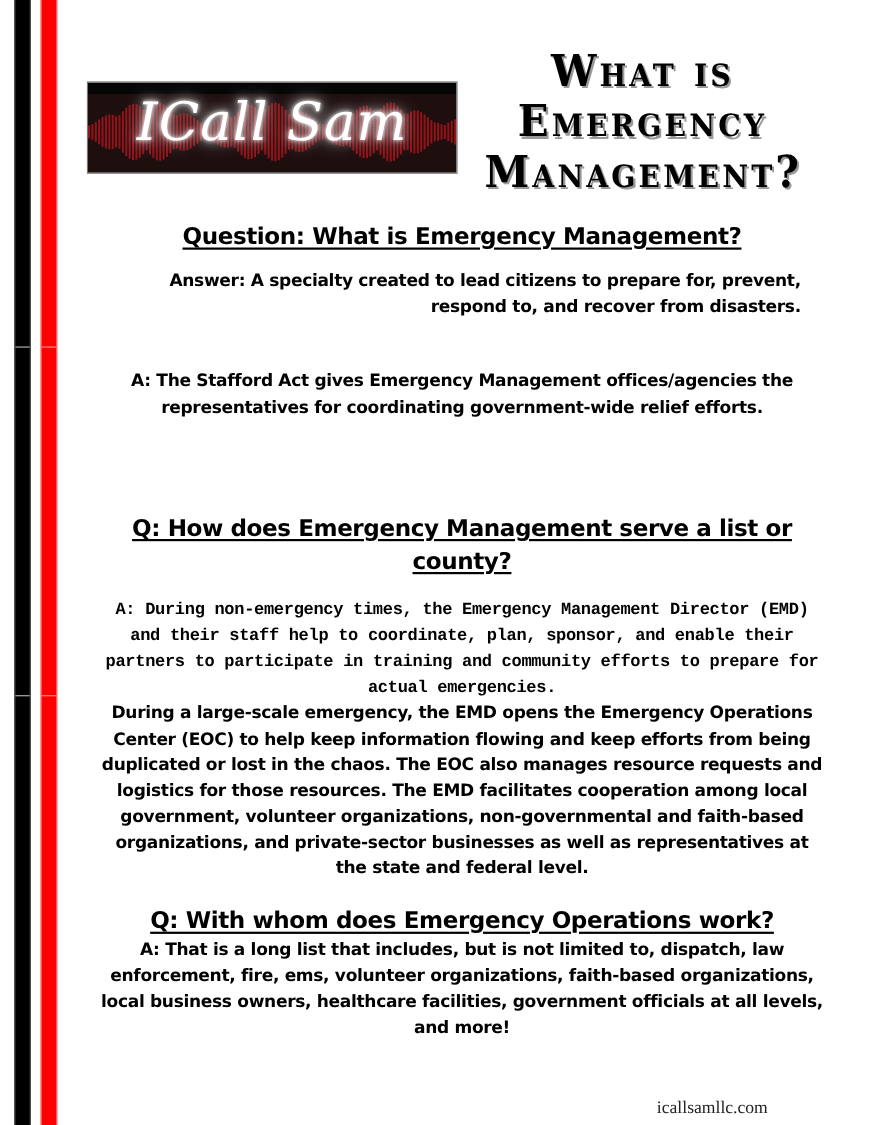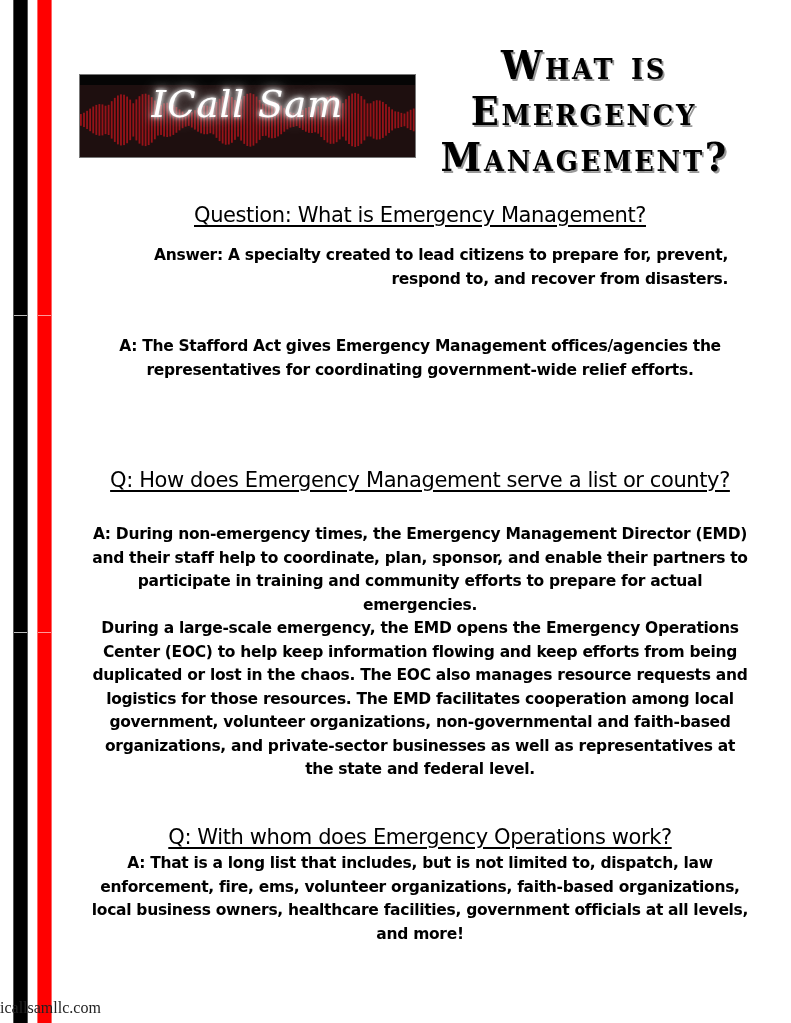--- a/index.html
+++ b/index.html
@@ -11,41 +11,41 @@
     .stripe-red { position: absolute; left: 37px; top: 0; width: 15px; height: 1023px; background: #ff0000; border-left: 1px solid #f66; border-right: 1px solid #f66; box-sizing: border-box; }
     .seam { position: absolute; height: 1px; background: #bbb; }
     .logo {
       position: absolute; left: 79px; top: 74px; width: 337px; height: 84px;
       background: linear-gradient(#050505 0 10px, #1e0f0f 10px);
       border: 1px solid #777; box-sizing: border-box; overflow: hidden;
     }
     .logo-bars { position: absolute; left: 0; top: 0; width: 100%; height: 100%; }
     .logo-text {
       position: absolute; left: 0; right: 0; top: 8px; text-align: center;
-      font-family: "DejaVu Serif", serif; font-style: italic; font-size: 37px; color: #fff;
+      font-family: "DejaVu Serif", serif; font-style: italic; font-size: 48px; color: #fff;
       text-shadow: 0 0 4px #fff, 0 0 10px #ddd, 0 0 18px #aaa; letter-spacing: 1px; white-space: nowrap;
     }
     .title {
       position: absolute; left: 428px; top: 42px; width: 312px; text-align: center;
       font-family: "DejaVu Serif", serif; font-weight: bold; font-size: 40px; line-height: 46px;
       letter-spacing: 3px; font-variant: small-caps; text-shadow: 2px 2px 0 #999; transform: scaleX(0.92);
     }
     .content { position: absolute; left: 90px; width: 660px; text-align: center; }
     .q {
-      font-family: "DejaVu Sans", sans-serif; font-weight: normal; font-size: 21px; line-height: 30px;
+      font-family: "DejaVu Sans", sans-serif; font-weight: bold; font-size: 21px; line-height: 30px;
       text-decoration: underline; text-decoration-thickness: 2px; text-underline-offset: 3px; margin: 0;
       letter-spacing: -0.4px;
       text-align: center;
     }
     .a {
       font-family: "DejaVu Sans", sans-serif; font-weight: bold; font-size: 15.5px; line-height: 23.5px; margin: 0;
       letter-spacing: -0.3px;
     }
     .footer {
-      position: absolute; left: 0; width: 698px; top: 999px; text-align: left;
+      position: absolute; left: 0; width: 698px; top: 999px; text-align: right;
       font-family: "Liberation Serif", serif; font-size: 16px; color: #222;
     }
   </style>
 </head>
 <body>
 
 <div class="stripe-black"></div>
 <div class="stripe-red"></div>
 <div class="seam" style="left:14px;width:13px;top:315px;"></div>
 <div class="seam" style="left:38px;width:13px;top:315px;background:#f99;"></div>
@@ -178,21 +178,21 @@
   <p class="q">Question: What is Emergency Management?</p>
   <p class="a" style="margin-top:14px;padding:0 22px;text-align:right;">Answer: A specialty created to lead citizens to prepare for, prevent, respond to, and recover from disasters.</p>
 </div>
 
 <div class="content" style="top:318px;">
   <p class="a" style="margin-top:17px;">A: The Stafford Act gives Emergency Management offices/agencies the representatives for coordinating government-wide relief efforts.</p>
 </div>
 
 <div class="content" style="top:465px;">
   <p class="q" style="padding:0 6px;">Q: How does Emergency Management serve a list or county?</p>
-  <p class="a" style="margin-top:28px;">A: During non-emergency times, the Emergency Management Director (EMD) and their staff help to coordinate, plan, sponsor, and enable their partners to participate in training and community efforts to prepare for actual emergencies.</p>
+  <p class="a" style="margin-top:18px;font-family:Liberation Mono, monospace;">A: During non-emergency times, the Emergency Management Director (EMD) and their staff help to coordinate, plan, sponsor, and enable their partners to participate in training and community efforts to prepare for actual emergencies.</p>
   <p class="a">During a large-scale emergency, the EMD opens the Emergency Operations Center (EOC) to help keep information flowing and keep efforts from being duplicated or lost in the chaos. The EOC also manages resource requests and logistics for those resources.  The EMD facilitates cooperation among local government, volunteer organizations, non-governmental and faith-based organizations, and private-sector businesses as well as representatives at the state and federal level.</p>
 </div>
 
 <div class="content" style="top:822px;">
   <p class="q">Q: With whom does Emergency Operations work?</p>
   <p class="a" style="">A: That is a long list that includes, but is not limited to, dispatch, law enforcement, fire, ems, volunteer organizations, faith-based organizations, local business owners, healthcare facilities, government officials at all levels, and more!</p>
 </div>
 
 <div class="footer">icallsamllc.com</div>
 

